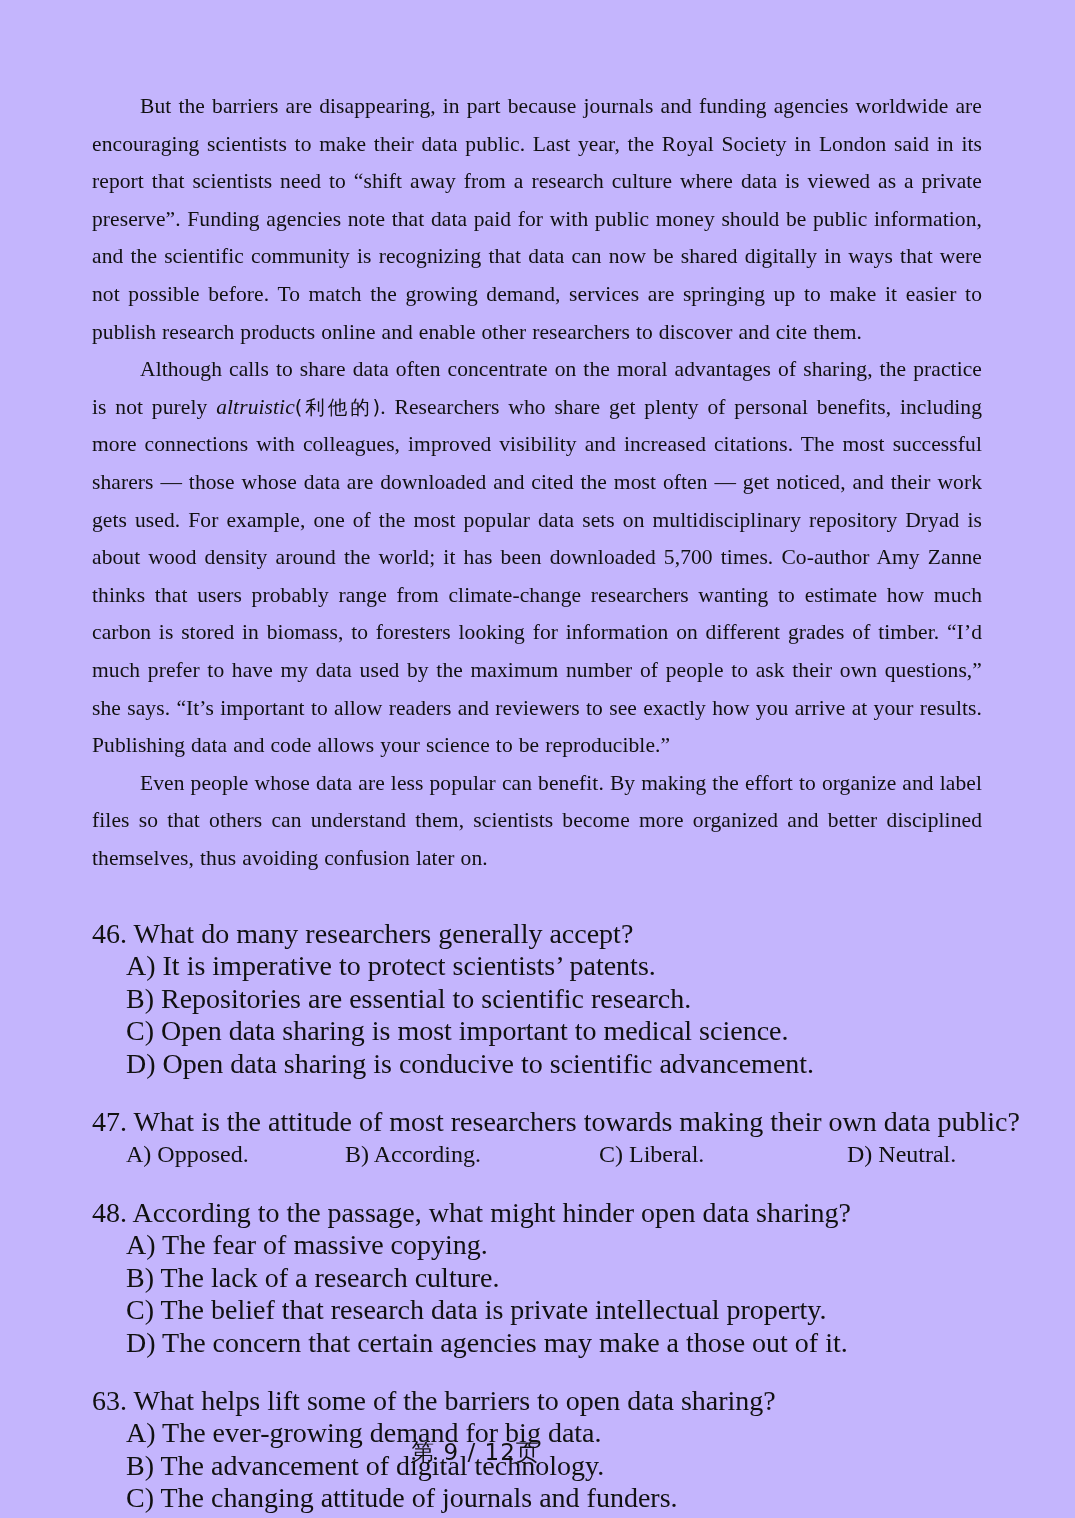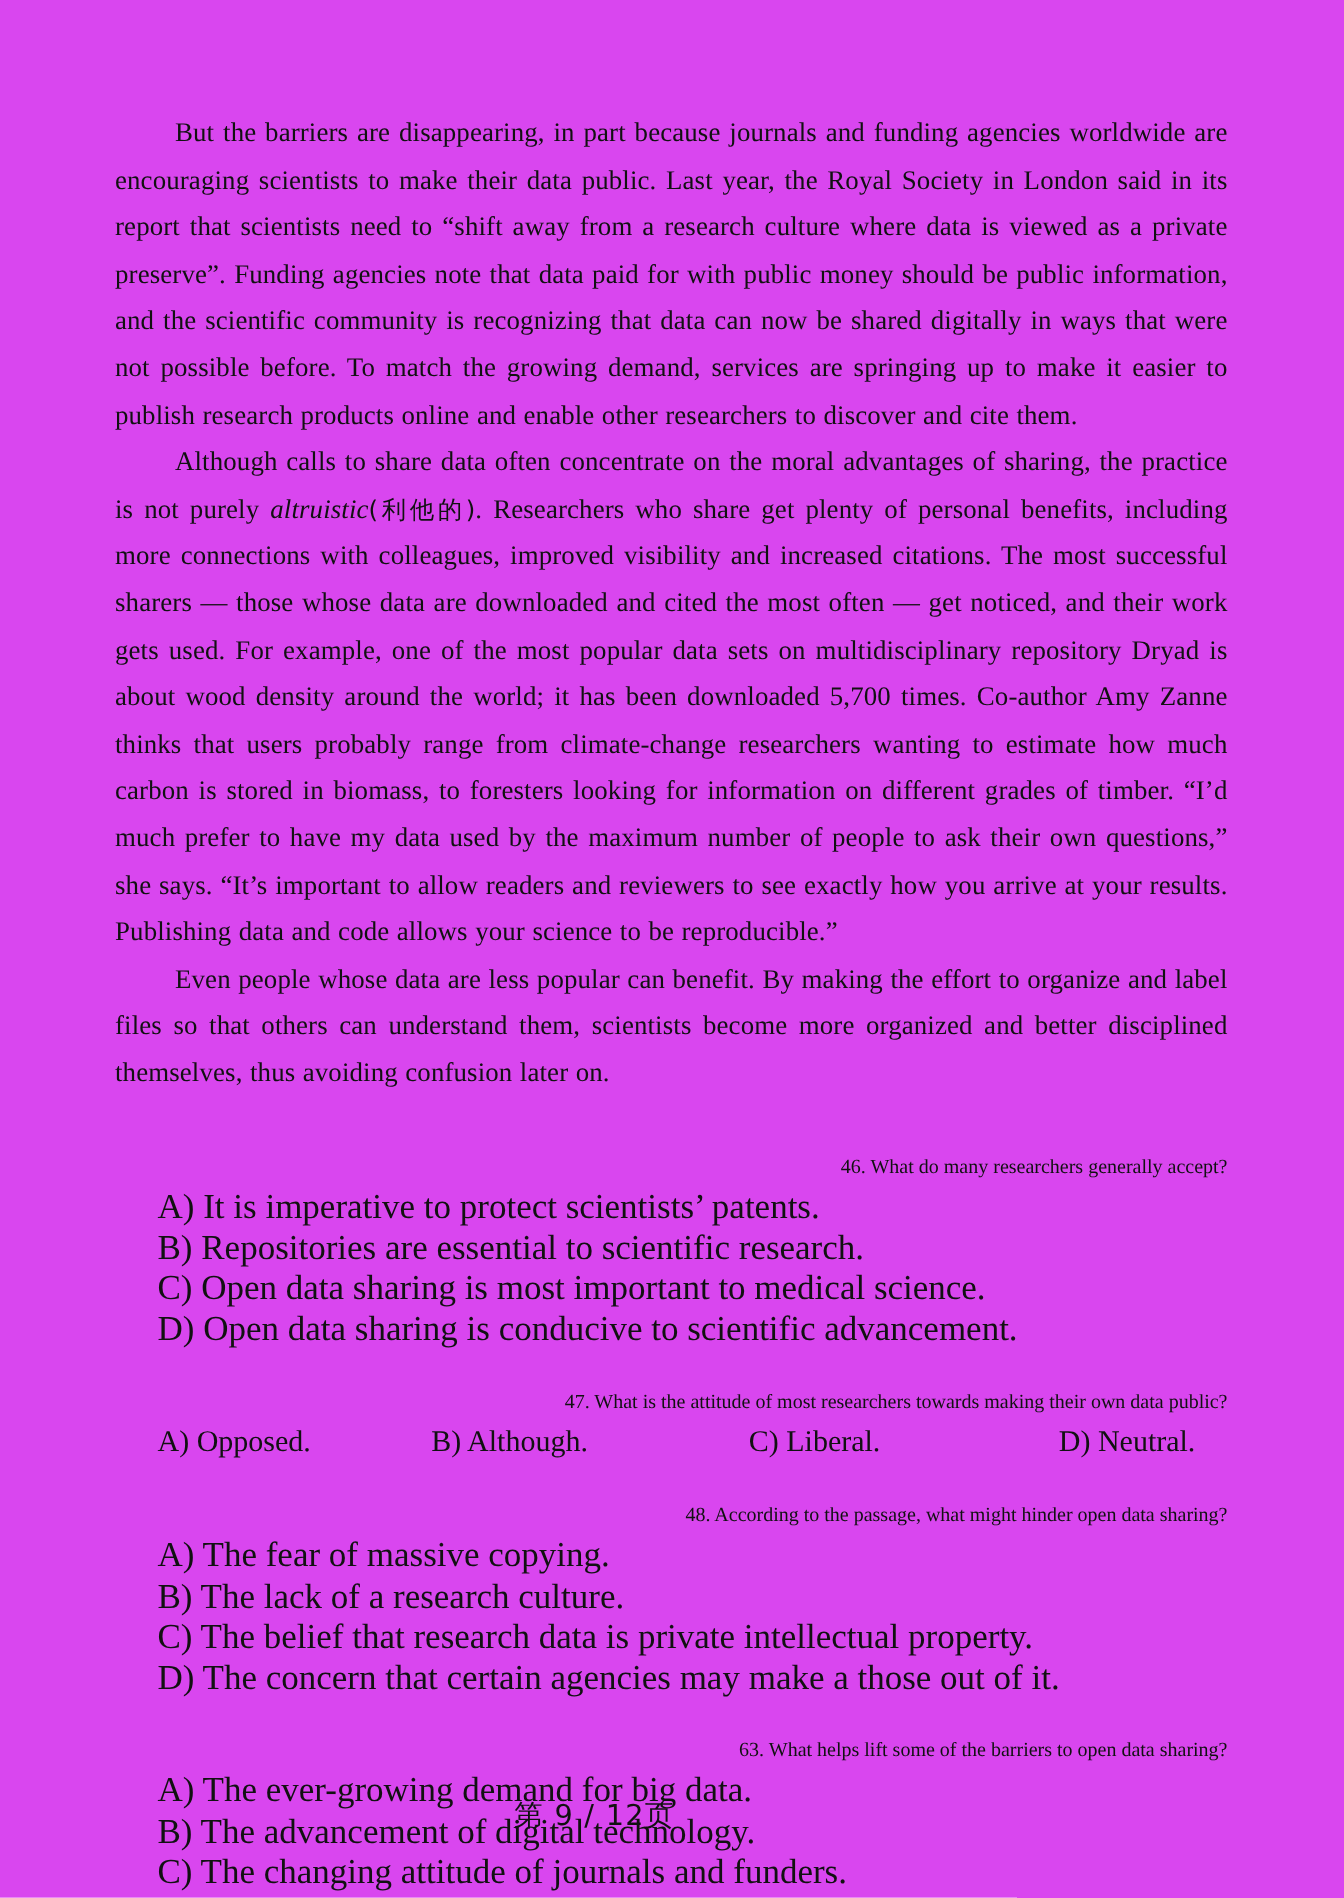--- a/index.html
+++ b/index.html
@@ -15,21 +15,21 @@
     position: relative;
     overflow: hidden;
   }
 
   .page {
     position: absolute;
     left: 0;
     top: 0;
     width: 1075px;
     height: 1518px;
-    background: #d946ef;
+    background: #c4b5fd;
   }
 
   .content {
     position: absolute;
     left: 92px;
     top: 88px;
     width: 890px;
   }
 
   
@@ -63,26 +63,25 @@
   .questions {
     margin-top: 40px;
   }
   .qblock {
     margin-bottom: 25px;
   }
   .qblock:last-child {
     margin-bottom: 0;
   }
   .qstem {
-    font-size: 16px;
+    font-size: 28px;
     line-height: 33px;
     padding-left: 0px;
     text-indent: 0;
     white-space: nowrap;
-    text-align: right;
   }
   .opt {
     font-size: 28px;
     line-height: 32.5px;
     padding-left: 34px;
     white-space: nowrap;
   }
   .optrow {
     font-size: 24px;
     line-height: 32.5px;
@@ -129,21 +128,21 @@
           <div class="qstem">46. What do many researchers generally accept?</div>
           <div class="opt">A) It is imperative to protect scientists’ patents.</div>
           <div class="opt">B) Repositories are essential to scientific research.</div>
           <div class="opt">C) Open data sharing is most important to medical science.</div>
           <div class="opt">D) Open data sharing is conducive to scientific advancement.</div>
         </div>
         <div class="qblock">
           <div class="qstem">47. What is the attitude of most researchers towards making their own data public?</div>
           <div class="optrow">
             <span class="cell c0">A) Opposed.</span>
-            <span class="cell c1">B) Although.</span>
+            <span class="cell c1">B) According.</span>
             <span class="cell c2">C) Liberal.</span>
             <span class="cell c3">D) Neutral.</span>
           </div>
         </div>
         <div class="qblock">
           <div class="qstem">48. According to the passage, what might hinder open data sharing?</div>
           <div class="opt">A) The fear of massive copying.</div>
           <div class="opt">B) The lack of a research culture.</div>
           <div class="opt">C) The belief that research data is private intellectual property.</div>
           <div class="opt">D) The concern that certain agencies may make a those out of it.</div>

